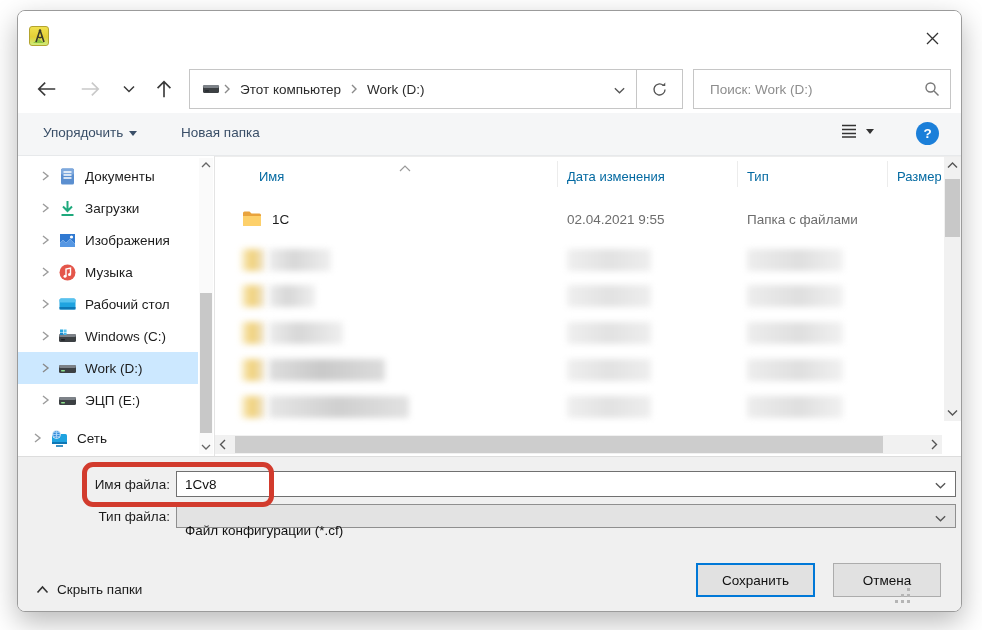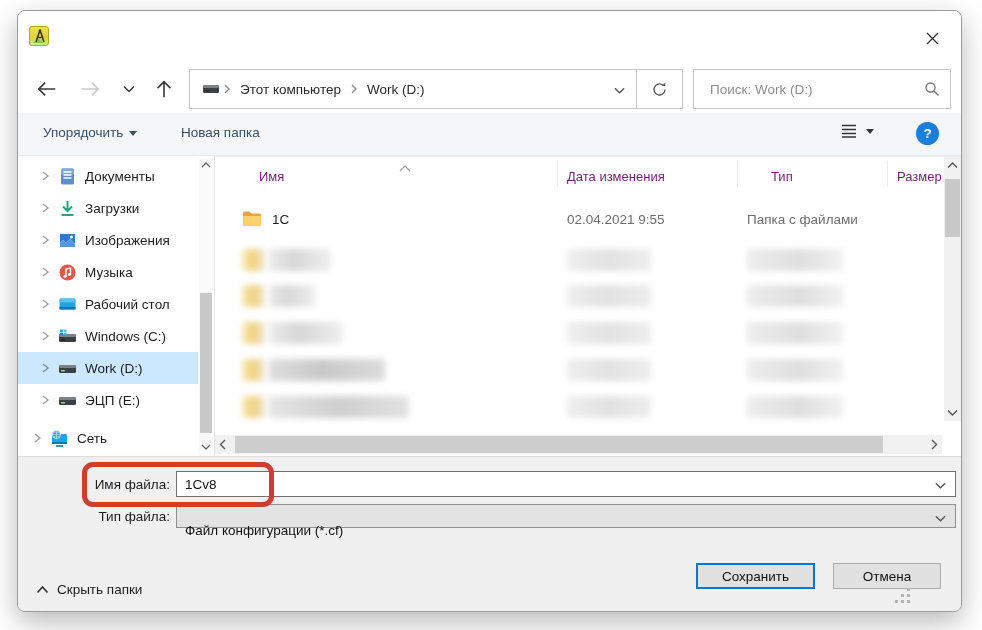--- a/index.html
+++ b/index.html
@@ -60,22 +60,22 @@
   .tree-item.root { padding-left:12px; margin-top:6px; }
   .tree-chevron { width:14px; height:14px; margin-right:6px; flex:0 0 auto; }
   .tree-ico { width:19px; height:19px; margin-right:8px; flex:0 0 auto; position:relative; }
   .tree-label { font-size:13.5px; color:#1c1c1c; white-space:nowrap; }
   .side-scroll { position:absolute; left:181px; top:2px; width:14px; height:296px; background:#fafafa; }
   .side-scroll .thumb { position:absolute; left:1px; top:135px; width:12px; height:140px; background:#c8c8c8; }
   .sb-arrow { position:absolute; left:0; width:14px; height:14px; display:flex; align-items:center; justify-content:center; }
   .main .vline { position:absolute; left:196px; top:0; width:1px; height:300px; background:#e4e4e4; }
   
   .filearea { position:absolute; left:197px; top:0; width:748px; height:300px; background:#fff; border-top:1px solid #ededed; }
-  .col-h { position:absolute; top:12px; font-size:13px; color:#701a75; white-space:nowrap; cursor:pointer; }
-  .h-name { left:44px; } .h-date { left:352px; } .h-type { left:556px; } .h-size { left:682px; width:44px; overflow:hidden; }
+  .col-h { position:absolute; top:12px; font-size:13px; color:#0369a1; white-space:nowrap; cursor:pointer; }
+  .h-name { left:44px; } .h-date { left:352px; } .h-type { left:532px; } .h-size { left:682px; width:44px; overflow:hidden; }
   .sort-ind { position:absolute; left:183px; top:2px; }
   .col-sep { position:absolute; top:4px; width:1px; height:26px; background:#ececec; }
   .sep1 { left:342px; } .sep2 { left:522px; } .sep3 { left:672px; }
   .file-row { position:absolute; left:0; top:48px; width:720px; height:30px; cursor:pointer; }
   .file-row .fico { position:absolute; left:27px; top:5px; }
   .file-row .fname { position:absolute; left:57px; top:7px; font-size:13.5px; color:#1c1c1c; }
   .file-row .fdate, .file-row .ftype { position:absolute; top:7px; font-size:13.5px; color:#6d6d6d; }
   .file-row .fdate { left:352px; } .file-row .ftype { left:532px; }
   
   .redacted { position:absolute; left:0; width:720px; height:26px; }
@@ -106,21 +106,21 @@
   .fname-input input { border:0; outline:0; width:740px; height:100%; padding-left:8px;
     font-size:13.5px; color:#111; font-family:"Liberation Sans",sans-serif; background:transparent; }
   .ftype-select { position:absolute; left:158px; top:47px; width:780px; height:24px;
     border:1px solid #8f8f8f; background:#e3e3e3; display:flex; align-items:center; cursor:pointer; }
   .ftype-select .val { font-size:13.5px; color:#111; padding-left:8px;margin-top:29px; }
   .combo-dd { position:absolute; right:8px; top:6px; }
   .annotation { position:absolute; left:64px; top:5px; width:192px; height:45px;
     border:5px solid #d23b2d; border-radius:11px; pointer-events:none; z-index:5; }
   .hide-folders { position:absolute; left:18px; top:125px; display:flex; align-items:center; gap:8px;
     font-size:13.5px; color:#1c1c1c; cursor:pointer; }
-  .btn { position:absolute; top:106px; height:26px; background:#e1e1e1; font-size:13.5px; color:#111;
+  .btn { position:absolute; top:106px; height:34px; background:#e1e1e1; font-size:13.5px; color:#111;
     display:flex; align-items:center; justify-content:center; cursor:pointer;
     font-family:"Liberation Sans",sans-serif; }
   .btn-save { left:678px; width:119px; border:2px solid #0078d7; }
   .btn-cancel { left:815px; width:108px; border:1px solid #acacac; }
   .grip { position:absolute; left:878px; top:132px; width:14px; height:14px; }
   .grip i { position:absolute; width:3px; height:3px; background:#b5b5b5; }
   .grip i:nth-child(1){ right:0; bottom:0; } .grip i:nth-child(2){ right:6px; bottom:0; }
   .grip i:nth-child(3){ right:0; bottom:6px; } .grip i:nth-child(4){ right:12px; bottom:0; }
   .grip i:nth-child(5){ right:0; bottom:12px; } .grip i:nth-child(6){ right:6px; bottom:6px; }
 </style>

